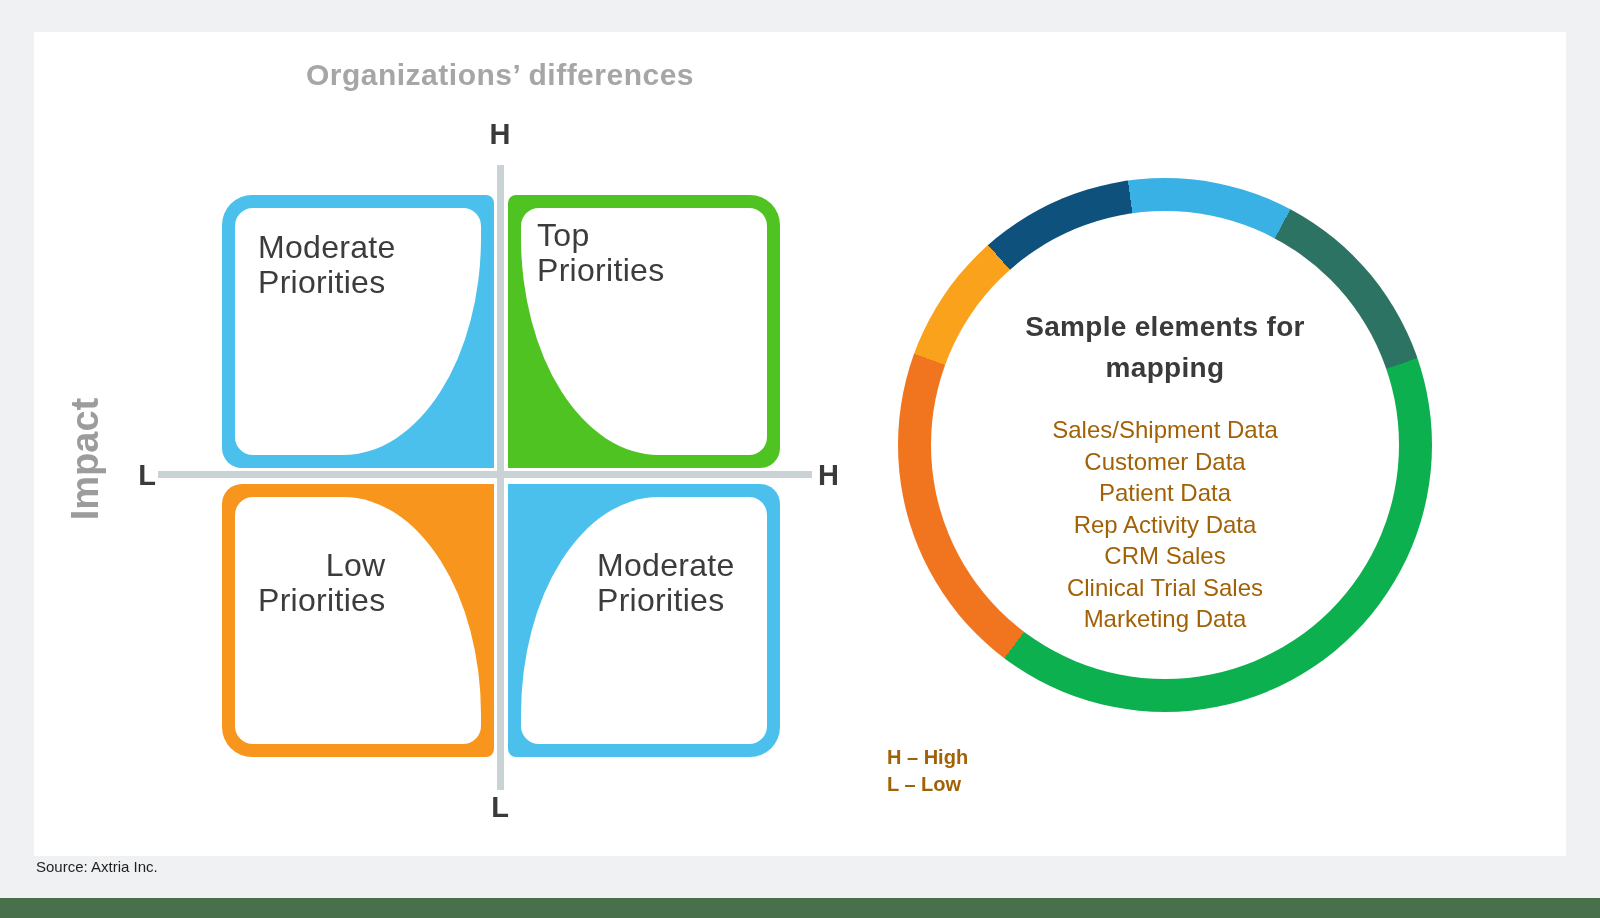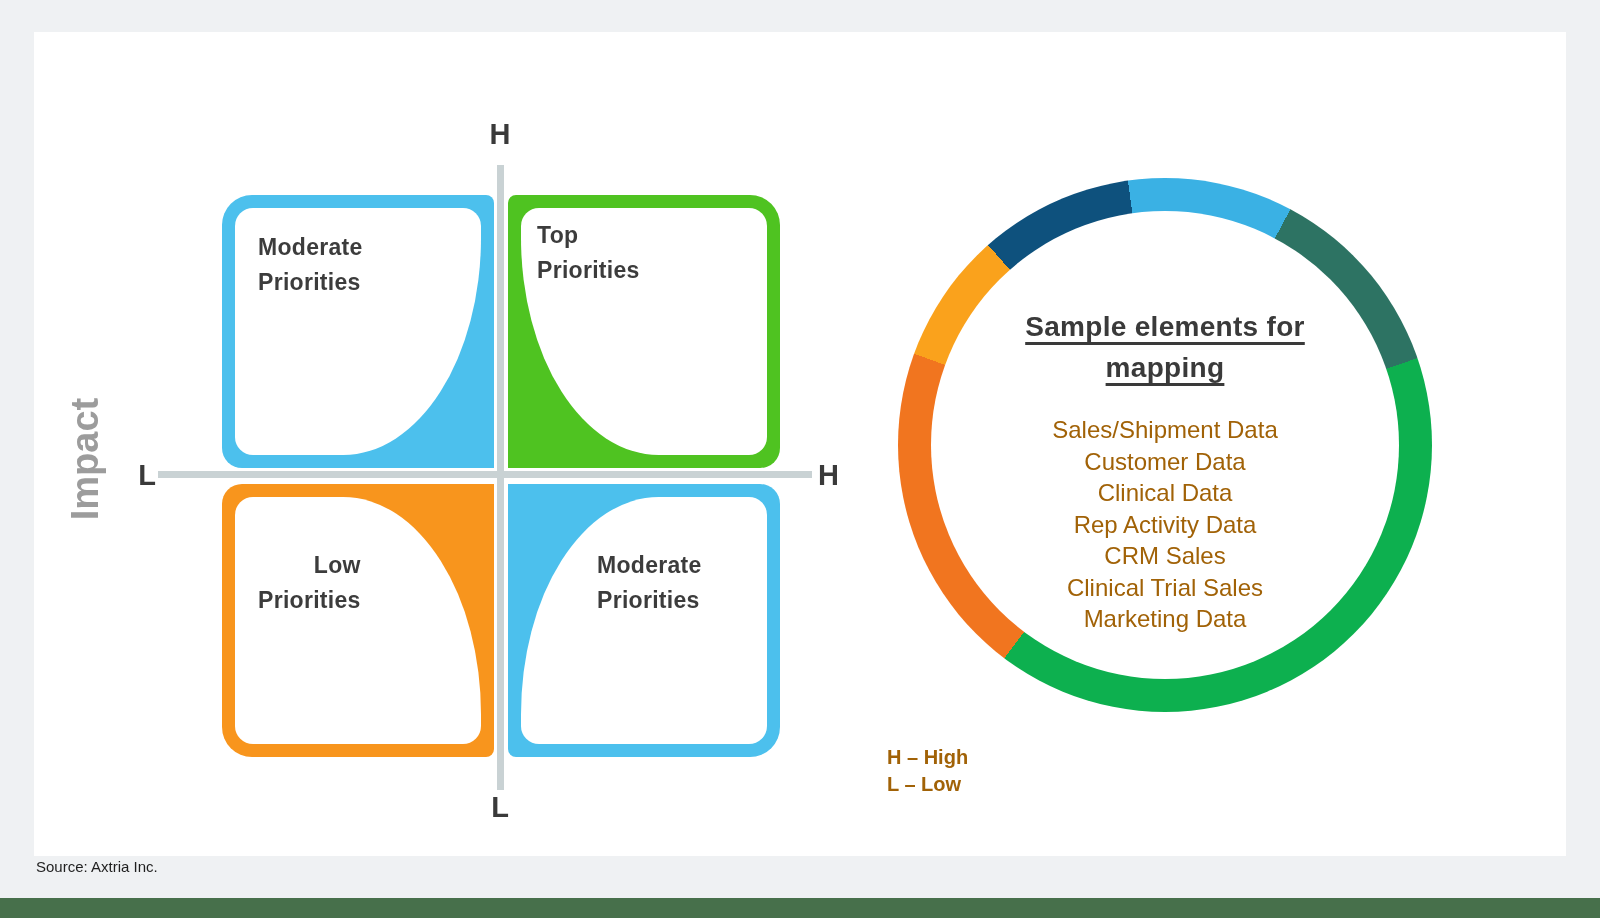--- a/index.html
+++ b/index.html
@@ -41,21 +41,21 @@
   .quad-tl{left:222px;top:195px;border-radius:30px 8px 0 20px;}
   .quad-tl .quad-inner{border-radius:18px 18px 56% 18px / 18px 18px 88% 18px;}
   .quad-tr{left:508px;top:195px;border-radius:8px 30px 20px 0;}
   .quad-tr .quad-inner{border-radius:18px 18px 18px 56% / 18px 18px 18px 88%;}
   .quad-bl{left:222px;top:484px;border-radius:20px 0 8px 30px;}
   .quad-bl .quad-inner{border-radius:18px 56% 18px 18px / 18px 88% 18px 18px;}
   .quad-br{left:508px;top:484px;border-radius:0 20px 30px 8px;}
   .quad-br .quad-inner{border-radius:56% 18px 18px 18px / 88% 18px 18px 18px;}
 
   .quad-label{
-    position:absolute;font-size:23px;font-weight:bold;color:#3C3C3C;
+    position:absolute;font-size:32px;font-weight:normal;color:#3C3C3C;
     line-height:35px;letter-spacing:0.3px;
   }
   .lbl-tl{left:258px;top:230px;text-align:left;}
   .lbl-tr{left:537px;top:218px;width:200px;text-align:left;}
   .lbl-bl{left:258px;top:548px;text-align:right;}
   .lbl-br{left:597px;top:548px;text-align:left;}
 
   .legend{
     position:absolute;left:887px;top:744px;
     font-size:20px;font-weight:bold;color:#a16207;line-height:27px;
@@ -69,21 +69,21 @@
   .ring-hole{
     position:absolute;left:33px;top:33px;width:468px;height:468px;
     border-radius:50%;background:#FFFFFF;
   }
   .ring-heading{
     position:absolute;left:940px;top:306px;width:450px;text-align:center;
     font-size:28px;font-weight:bold;color:#3A3A3A;line-height:41px;
     letter-spacing:0.3px;
   }
   .ring-heading .u{
-    text-decoration:underline;text-decoration-thickness:2.5px;text-underline-offset:6px;margin-top:26px;
+    text-decoration-thickness:2.5px;text-underline-offset:6px;margin-top:26px;
   }
   .ring-list{
     position:absolute;left:965px;top:414px;width:400px;text-align:center;
     font-size:24px;color:#a16207;line-height:31.5px;
   }
 
   
   .source-note{
     position:absolute;left:36px;top:858px;
     font-size:15px;color:#1F1F1F;
@@ -91,20 +91,21 @@
   .bottom-bar{
     position:absolute;left:0;top:898px;width:1600px;height:20px;
   }
 </style>
 </head>
 <body>
 
 <div class="stage">
   <div class="card"></div>
 
+  <div class="matrix-title">Organizations’ differences</div>
   <div class="impact-label">Impact</div>
 
   <div class="quad quad-tl" style="background: rgb(76, 192, 237);">
     <div class="quad-inner"></div>
   </div>
   <div class="quad quad-tr" style="background: rgb(79, 195, 33);">
     <div class="quad-inner"></div>
   </div>
   <div class="quad quad-bl" style="background: rgb(248, 149, 29);">
     <div class="quad-inner"></div>
@@ -146,21 +147,21 @@
   <div class="ring" id="ring" style="background: conic-gradient(from -8deg, rgb(58, 177, 228) 0deg, rgb(58, 177, 228) 36deg, rgb(45, 115, 99) 36deg, rgb(45, 115, 99) 79deg, rgb(13, 176, 79) 79deg, rgb(13, 176, 79) 225deg, rgb(241, 117, 31) 225deg, rgb(241, 117, 31) 298deg, rgb(250, 162, 28) 298deg, rgb(250, 162, 28) 326.5deg, rgb(14, 81, 125) 326.5deg, rgb(14, 81, 125) 360deg);">
     <div class="ring-hole"></div>
   </div>
   <div class="ring-heading">
     <div><span class="u">Sample elements for</span></div>
     <div><span class="u">mapping</span></div>
   </div>
   <div class="ring-list">
     <div>Sales/Shipment Data</div>
     <div>Customer Data</div>
-    <div>Clinical Data</div>
+    <div>Patient Data</div>
     <div>Rep Activity Data</div>
     <div>CRM Sales</div>
     <div>Clinical Trial Sales</div>
     <div>Marketing Data</div>
   </div>
 
   <div class="source-note">Source: Axtria Inc.</div>
   <div class="bottom-bar" id="bottom-bar" style="background: rgb(71, 112, 75);"></div>
 </div>
 

